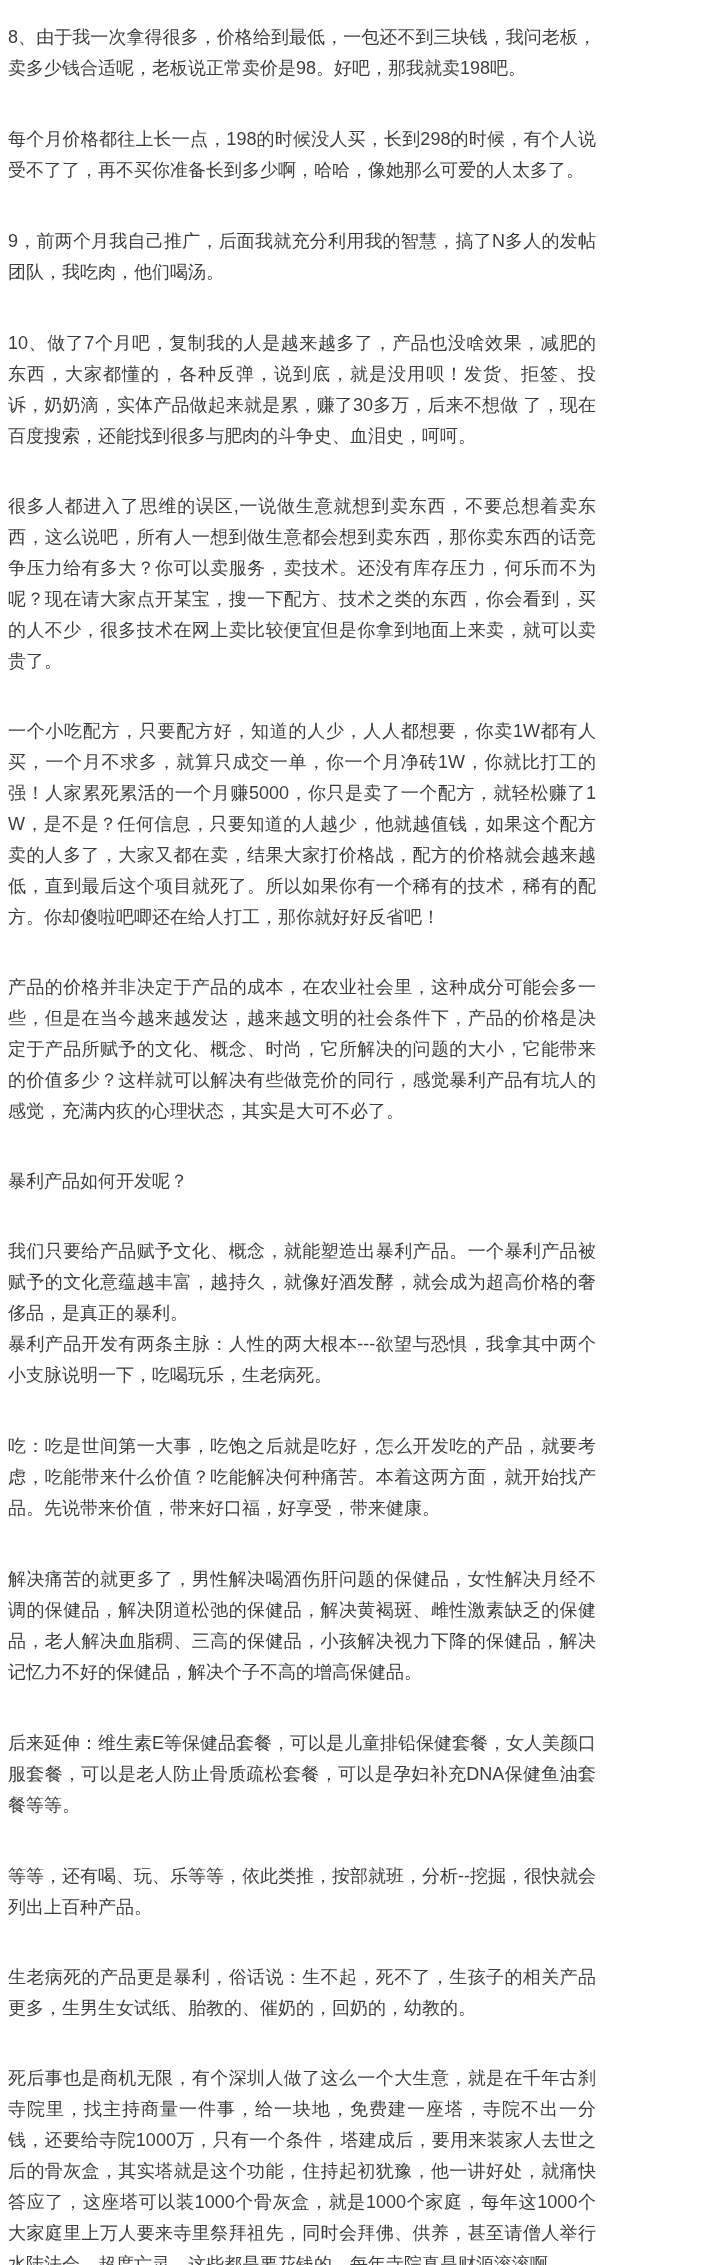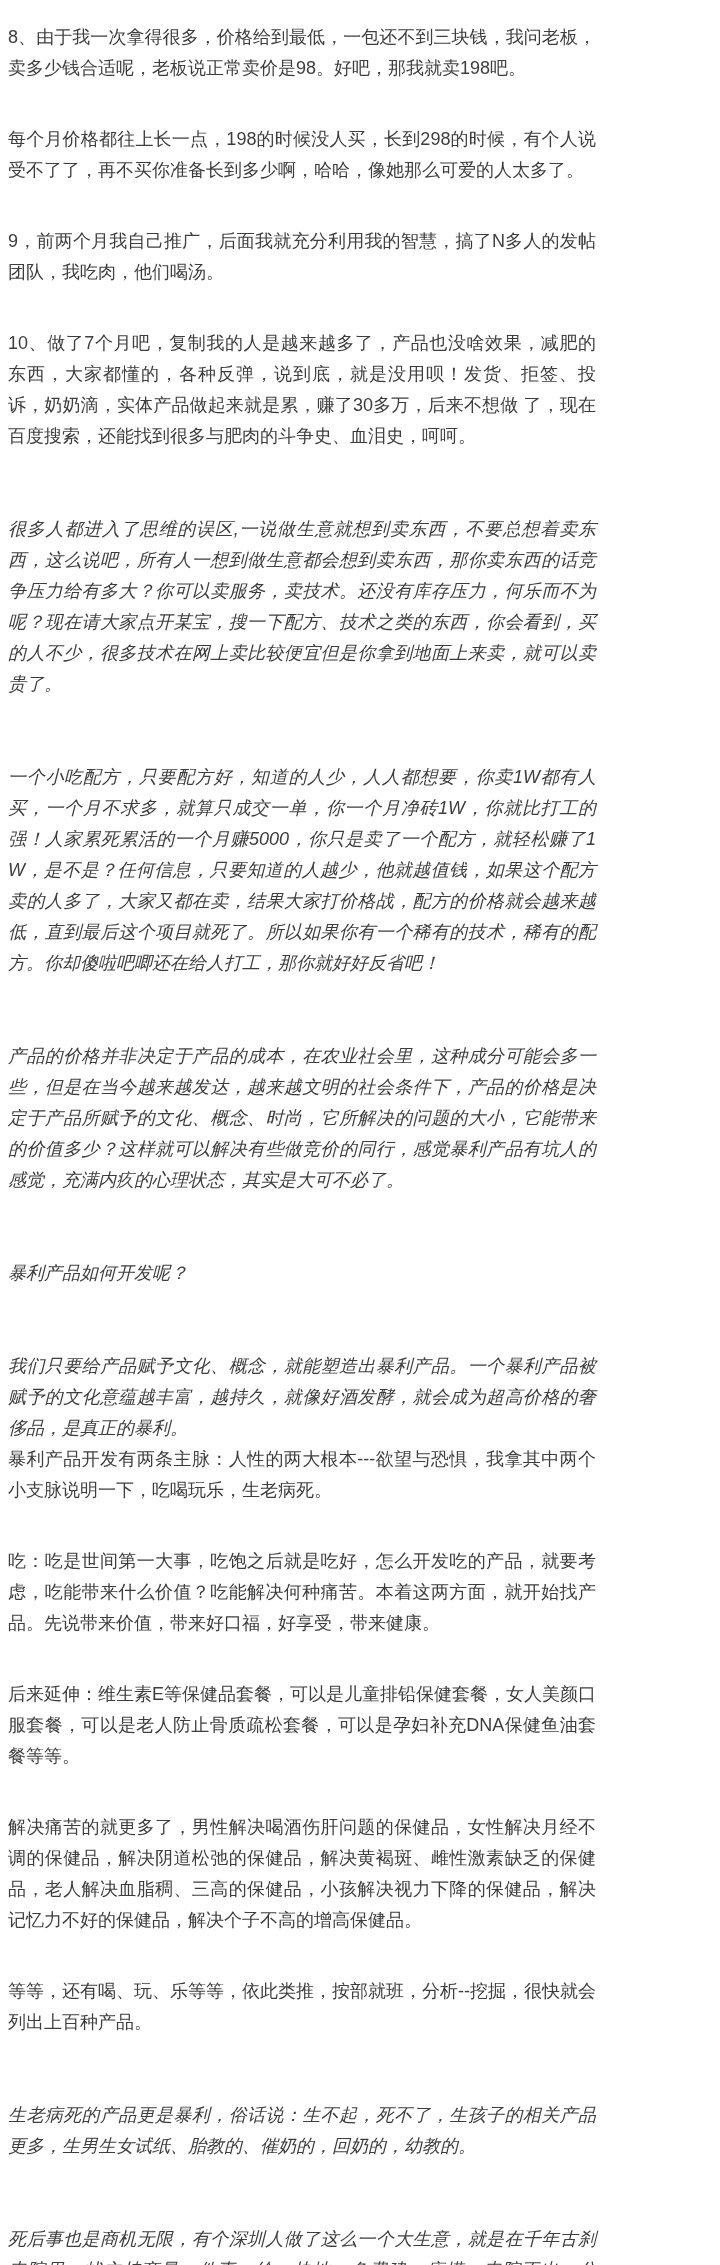--- a/index.html
+++ b/index.html
@@ -20,21 +20,21 @@
   }
   .para {
     margin: 0;
     font-size: 18px;
     line-height: 31px;
     color: #3d3d3d;
     text-align: justify;
     word-break: break-all;
   }
   .gap-n  { margin-top: 40px; }
-  .gap-lg { margin-top: 62px; font-style: italic; }
+  .gap-lg { margin-top: 39px; }
   .gap-sm { }
   .watermark {
     margin-top: -14px;
     padding-right: 10px;
     text-align: right;
     font-size: 24px;
     line-height: 26px;
     color: #c6c6ca;
     letter-spacing: 2px;
     text-decoration: underline;
@@ -48,19 +48,19 @@
   <p class="para gap-n">每个月价格都往上长一点，198的时候没人买，长到298的时候，有个人说受不了了，再不买你准备长到多少啊，哈哈，像她那么可爱的人太多了。</p>
   <p class="para gap-n">9，前两个月我自己推广，后面我就充分利用我的智慧，搞了N多人的发帖团队，我吃肉，他们喝汤。</p>
   <p class="para gap-n">10、做了7个月吧，复制我的人是越来越多了，产品也没啥效果，减肥的东西，大家都懂的，各种反弹，说到底，就是没用呗！发货、拒签、投诉，奶奶滴，实体产品做起来就是累，赚了30多万，后来不想做 了，现在百度搜索，还能找到很多与肥肉的斗争史、血泪史，呵呵。</p>
   <p class="para gap-lg">很多人都进入了思维的误区,一说做生意就想到卖东西，不要总想着卖东西，这么说吧，所有人一想到做生意都会想到卖东西，那你卖东西的话竞争压力给有多大？你可以卖服务，卖技术。还没有库存压力，何乐而不为呢？现在请大家点开某宝，搜一下配方、技术之类的东西，你会看到，买的人不少，很多技术在网上卖比较便宜但是你拿到地面上来卖，就可以卖贵了。</p>
   <p class="para gap-lg">一个小吃配方，只要配方好，知道的人少，人人都想要，你卖1W都有人买，一个月不求多，就算只成交一单，你一个月净砖1W，你就比打工的强！人家累死累活的一个月赚5000，你只是卖了一个配方，就轻松赚了1W，是不是？任何信息，只要知道的人越少，他就越值钱，如果这个配方卖的人多了，大家又都在卖，结果大家打价格战，配方的价格就会越来越低，直到最后这个项目就死了。所以如果你有一个稀有的技术，稀有的配方。你却傻啦吧唧还在给人打工，那你就好好反省吧！</p>
   <p class="para gap-lg">产品的价格并非决定于产品的成本，在农业社会里，这种成分可能会多一些，但是在当今越来越发达，越来越文明的社会条件下，产品的价格是决定于产品所赋予的文化、概念、时尚，它所解决的问题的大小，它能带来的价值多少？这样就可以解决有些做竞价的同行，感觉暴利产品有坑人的感觉，充满内疚的心理状态，其实是大可不必了。</p>
   <p class="para gap-lg">暴利产品如何开发呢？</p>
   <p class="para gap-lg">我们只要给产品赋予文化、概念，就能塑造出暴利产品。一个暴利产品被赋予的文化意蕴越丰富，越持久，就像好酒发酵，就会成为超高价格的奢侈品，是真正的暴利。</p>
   <p class="para gap-sm">暴利产品开发有两条主脉：人性的两大根本---欲望与恐惧，我拿其中两个小支脉说明一下，吃喝玩乐，生老病死。</p>
   <p class="para gap-n">吃：吃是世间第一大事，吃饱之后就是吃好，怎么开发吃的产品，就要考虑，吃能带来什么价值？吃能解决何种痛苦。本着这两方面，就开始找产品。先说带来价值，带来好口福，好享受，带来健康。</p>
+  <p class="para gap-n">解决痛苦的就更多了，男性解决喝酒伤肝问题的保健品，女性解决月经不调的保健品，解决阴道松弛的保健品，解决黄褐斑、雌性激素缺乏的保健品，老人解决血脂稠、三高的保健品，小孩解决视力下降的保健品，解决记忆力不好的保健品，解决个子不高的增高保健品。</p>
   <p class="para gap-n">后来延伸：维生素E等保健品套餐，可以是儿童排铅保健套餐，女人美颜口服套餐，可以是老人防止骨质疏松套餐，可以是孕妇补充DNA保健鱼油套餐等等。</p>
-  <p class="para gap-n">解决痛苦的就更多了，男性解决喝酒伤肝问题的保健品，女性解决月经不调的保健品，解决阴道松弛的保健品，解决黄褐斑、雌性激素缺乏的保健品，老人解决血脂稠、三高的保健品，小孩解决视力下降的保健品，解决记忆力不好的保健品，解决个子不高的增高保健品。</p>
   <p class="para gap-n">等等，还有喝、玩、乐等等，依此类推，按部就班，分析--挖掘，很快就会列出上百种产品。</p>
   <p class="para gap-lg">生老病死的产品更是暴利，俗话说：生不起，死不了，生孩子的相关产品更多，生男生女试纸、胎教的、催奶的，回奶的，幼教的。</p>
   <p class="para gap-lg">死后事也是商机无限，有个深圳人做了这么一个大生意，就是在千年古刹寺院里，找主持商量一件事，给一块地，免费建一座塔，寺院不出一分钱，还要给寺院1000万，只有一个条件，塔建成后，要用来装家人去世之后的骨灰盒，其实塔就是这个功能，住持起初犹豫，他一讲好处，就痛快答应了，这座塔可以装1000个骨灰盒，就是1000个家庭，每年这1000个大家庭里上万人要来寺里祭拜祖先，同时会拜佛、供养，甚至请僧人举行水陆法会，超度亡灵，这些都是要花钱的，每年寺院真是财源滚滚啊。</p>
   <div class="watermark">知乎 @人鱼的情歌</div>
 </div>
 
 </body></html>

